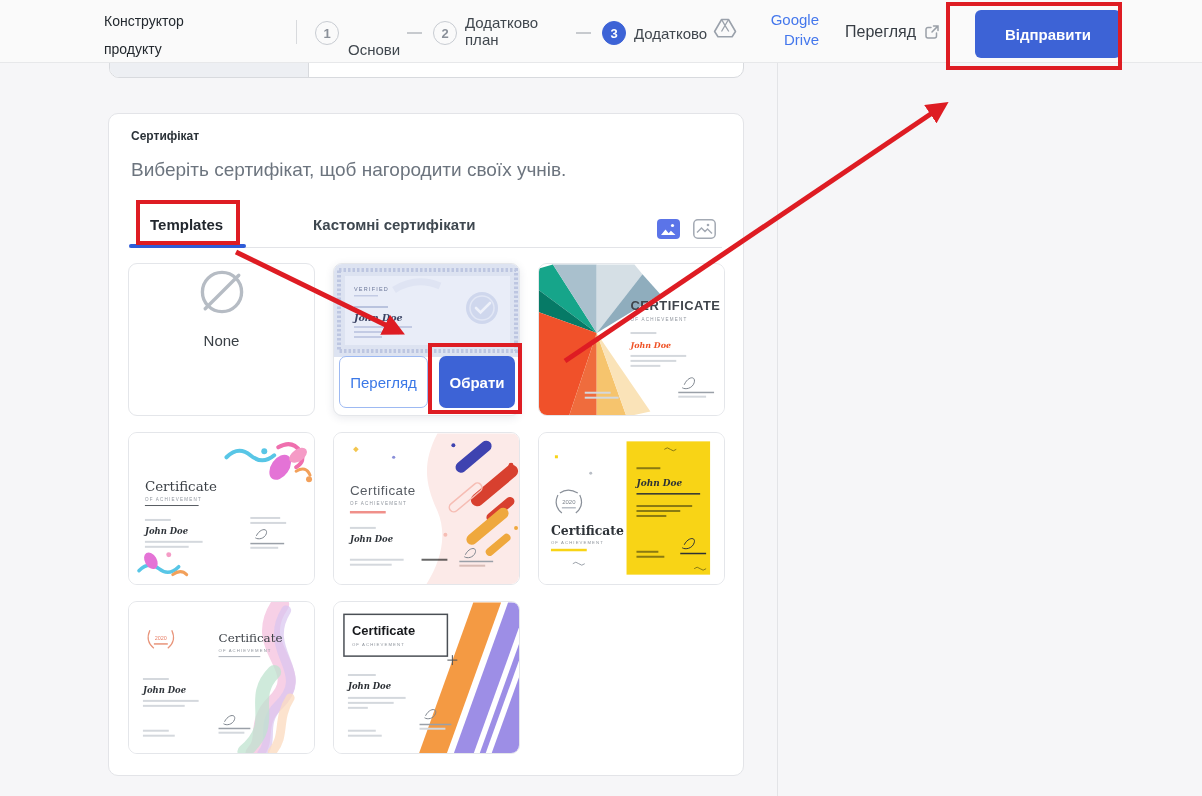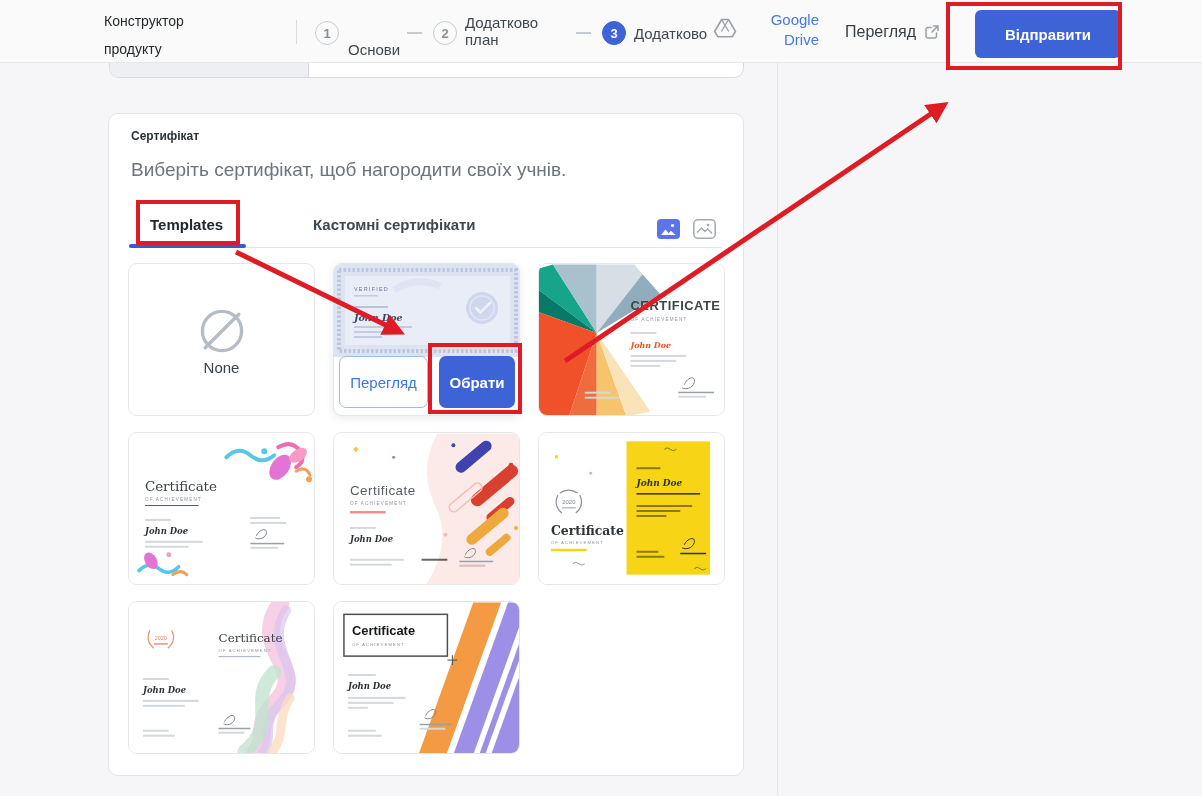--- a/index.html
+++ b/index.html
@@ -61,21 +61,21 @@
   .view-icon.blue { left:548px; }
   .view-icon.gray { left:584px; }
   
   .tpl-card {
     position:absolute; width:187px; height:153px; background:#fff;
     border:1px solid #e4e6ea; border-radius:9px; overflow:hidden; cursor:pointer;
   }
   .tpl-card svg { display:block; }
   .col1 { left:19px; } .col2 { left:224px; } .col3 { left:429px; }
   .row1 { top:149px; } .row2 { top:318px; } .row3 { top:487px; }
-  .none-card { display:flex; flex-direction:column; align-items:center; justify-content:center; gap:0; }
+  .none-card { display:flex; flex-direction:column; align-items:center; gap:12px; }
   .none-label { font-size:15px; font-weight:500; color:#3a4046; }
   .hovered { box-shadow:0 2px 8px rgba(40,50,90,.10); }
   .mini-btn {
     position:absolute; height:52px; border-radius:7px; font-size:15px;
     font-family:"Liberation Sans",sans-serif; cursor:pointer;
     display:flex; align-items:center; justify-content:center;
   }
   .btn-preview { left:5px; top:92px; width:89px; background:#fff; border:1px solid #9db9f2; color:#3b78e7; }
   .btn-choose  { left:105px; top:92px; width:76px; background:#3d63d6; border:none; color:#ffffff; font-weight:600; }
   

